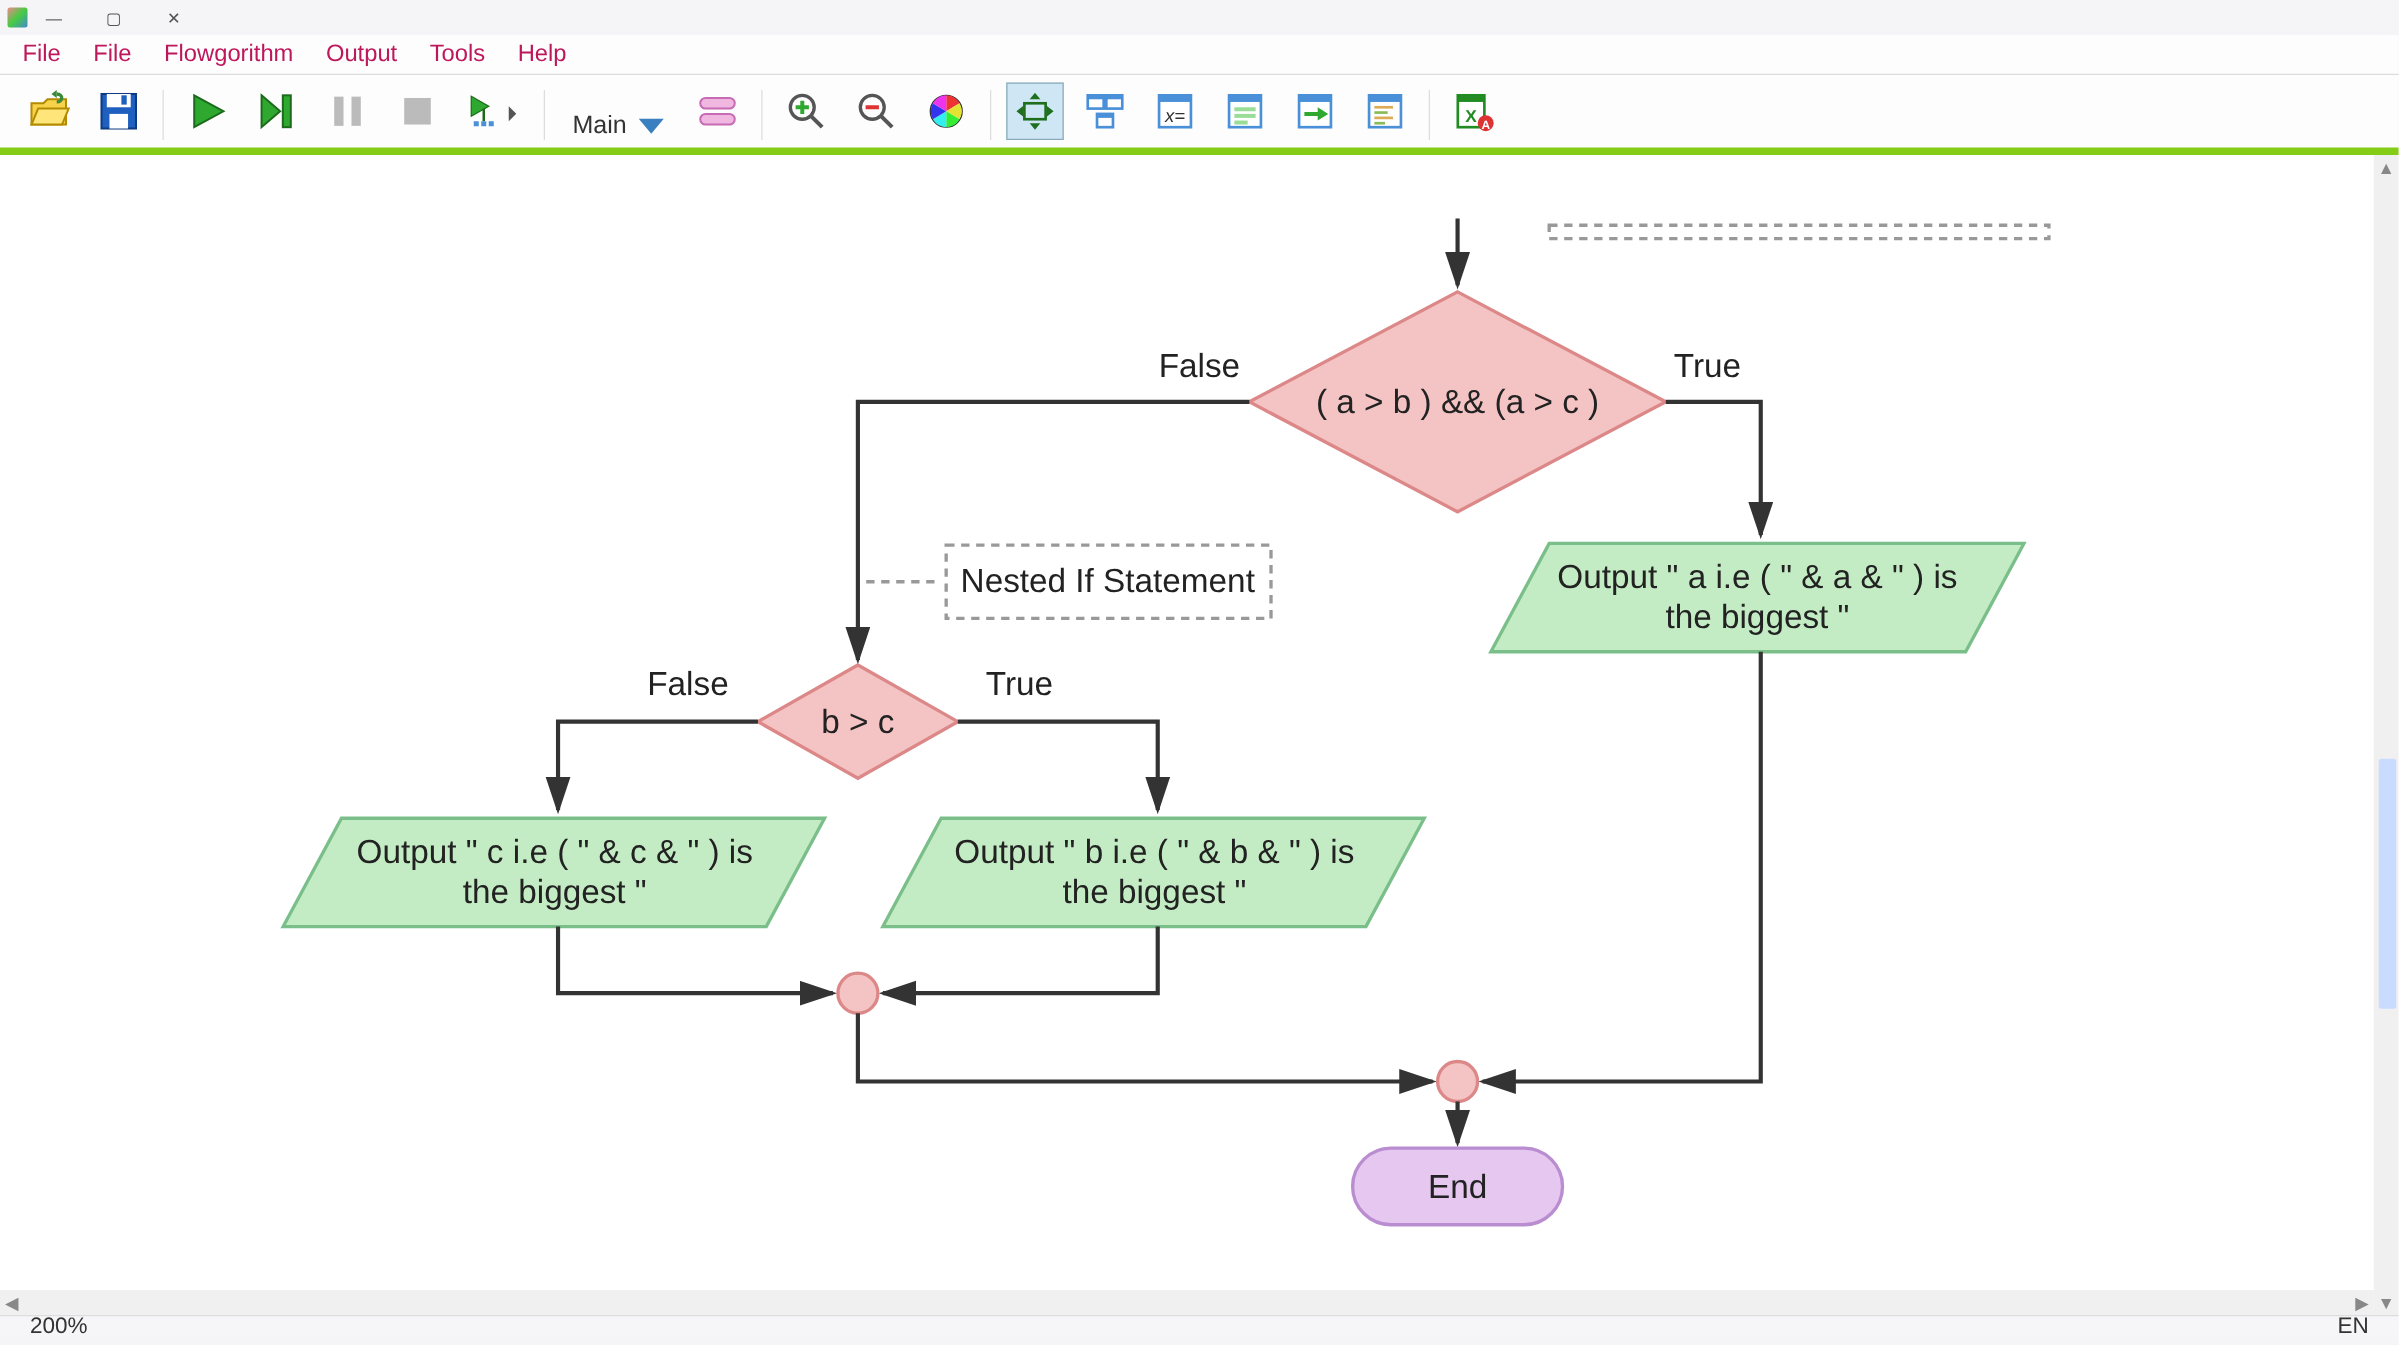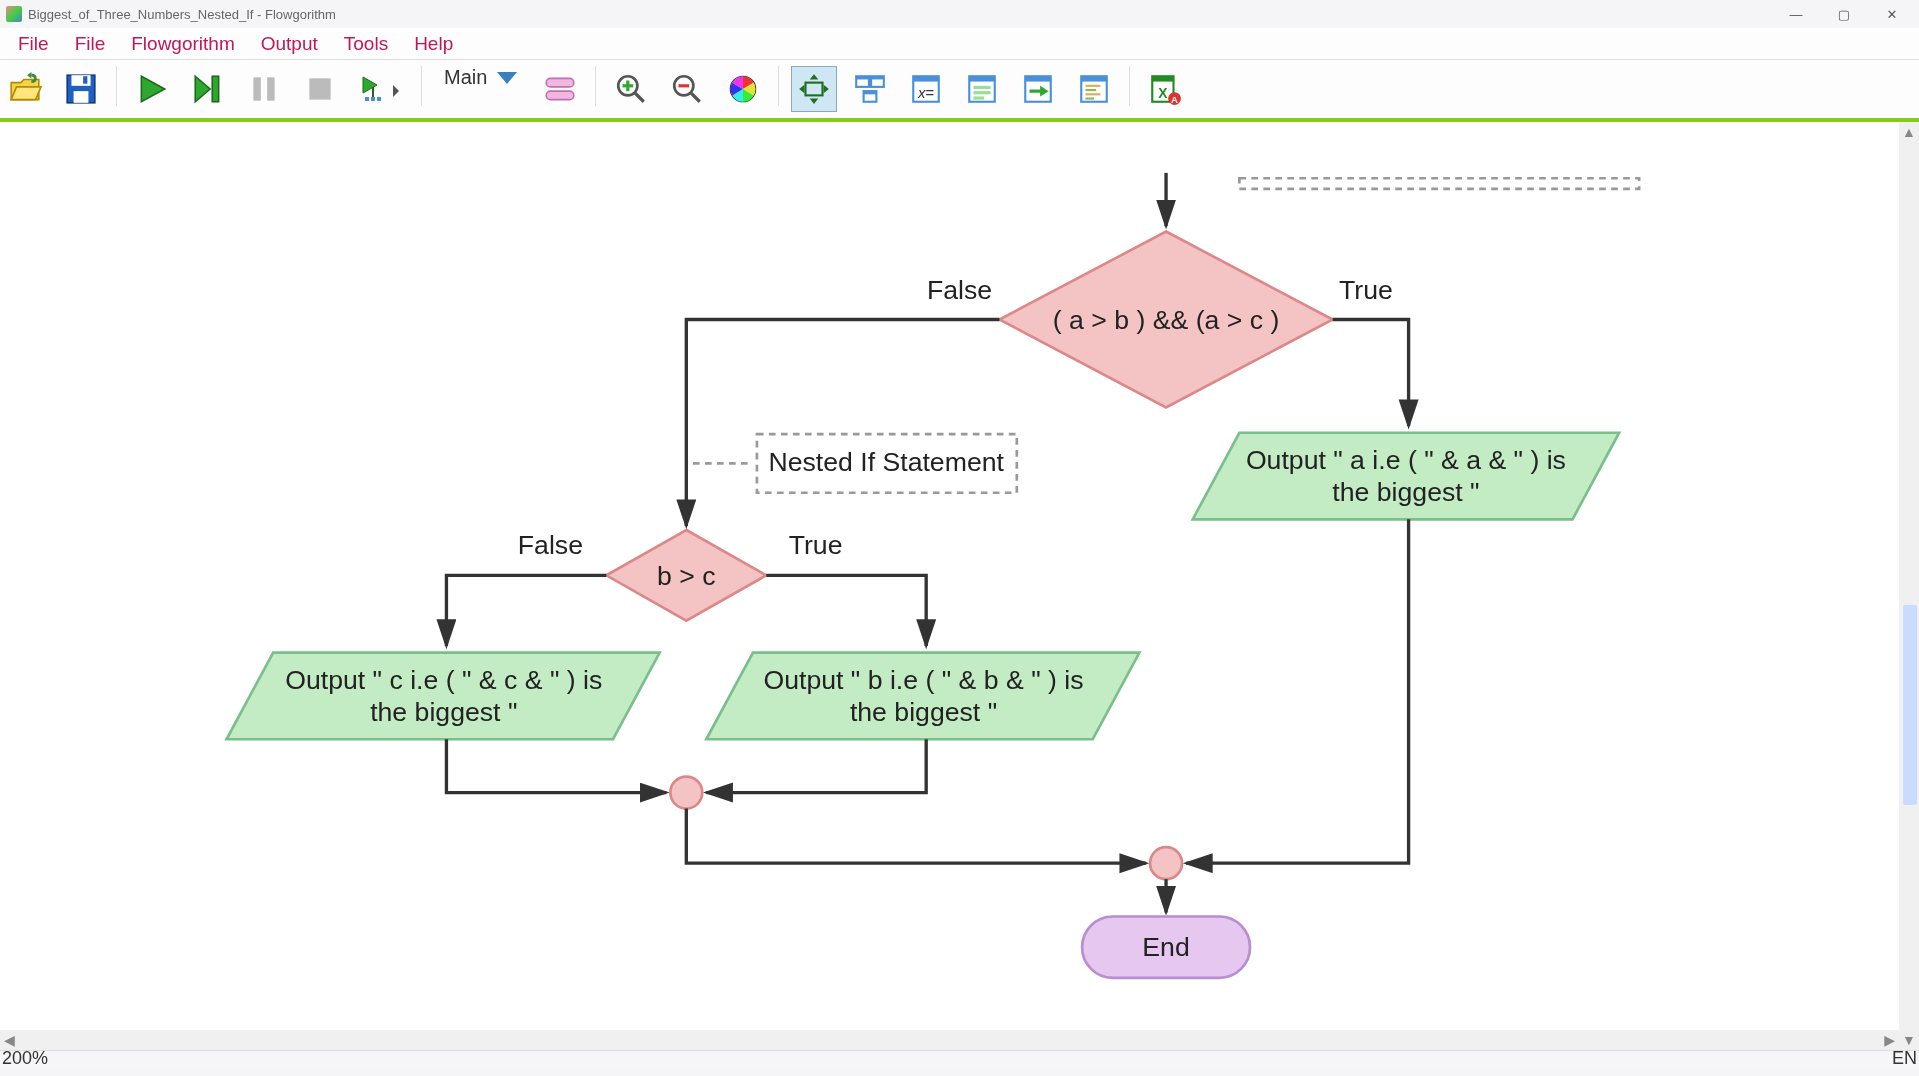--- a/index.html
+++ b/index.html
@@ -38,25 +38,25 @@
     height: 32px;
     background: #fdfdfd;
     font-size: 19px;
     color: #be185d;
     border-bottom: 1px solid #ddd;
   }
   .menubar span { cursor: default; }
   
   .toolbar {
     display: flex;
-    align-items: flex-start;
+    align-items: flex-end;
     gap: 10px;
-    padding: 6px 2px;
+    padding: 6px 16px;
     background: #fdfdfd;
-    border-bottom: 4px solid #84cc16;
+    border-bottom: 6px solid #84cc16;
   }
   .tbtn {
     width: 46px; height: 46px;
     display:flex; align-items:center; justify-content:center;
     cursor: default;
   }
   .tbtn.selected { background:#cfe6f5; border:1px solid #8ab; }
   .sep { width:1px; height:40px; background:#ddd; margin:0 2px;}
   .func-select {
     display:flex; align-items:center; gap:10px;
@@ -87,32 +87,31 @@
     position:absolute; left:0; right:20px; bottom:0; height:20px;
     background:#f0f0f0;
     display:flex; justify-content:space-between; align-items:center;
   }
   .scroll-arrow { color:#888; font-size:14px; padding:2px 4px;}
   .vthumb { position:absolute; right:2px; top:52%; width:14px; height:200px; background:#c9dcff; border-radius:2px;}
   
   .statusbar {
     height:16px; background:#f6f6f8; display:flex;
     align-items:center; justify-content:space-between;
-    padding:0 2px; font-size:18px; color:#333;
+    padding:0 24px; font-size:18px; color:#333;
     border-top:1px solid #ddd;
   }
   
   .flow-label { font-size:20px; fill:#222; }
 </style>
 </head>
 <body>
 
 <div class="titlebar">
   <div class="app-icon"></div>
-  <div class="title">Biggest_of_Three_Numbers_Nested_If - Flowgorithm</div>
   <div class="win-controls">
     <div class="win-btn">—</div>
     <div class="win-btn">▢</div>
     <div class="win-btn">✕</div>
   </div>
 </div>
 
 <div class="menubar">
   <span>File</span>
   <span>File</span>

